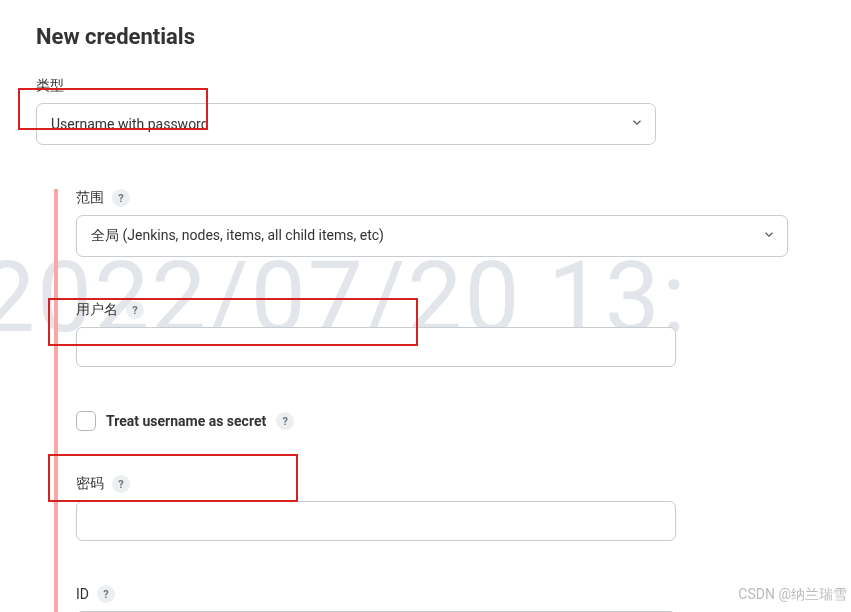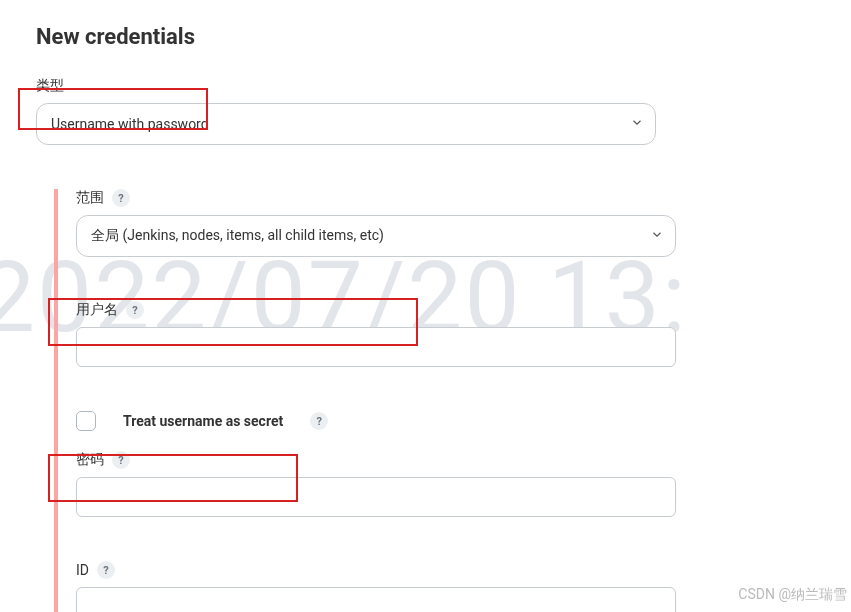--- a/index.html
+++ b/index.html
@@ -65,27 +65,27 @@
       color: #6a737d;
       font-size: 11px;
       font-weight: 700;
       cursor: pointer;
     }
     .select-wrapper {
       position: relative;
       width: 620px;
     }
     .select-wrapper-inner {
-      width: 600px;
+      width: 712px;
     }
     .select-box {
       width: 100%;
       height: 42px;
       border: 1px solid #c7ccd1;
-      border-radius: 12px;
+      border-radius: 7px;
       padding: 0 36px 0 14px;
       font-size: 14px;
       color: #333;
       background: #fff;
       display: flex;
       align-items: center;
       cursor: pointer;
     }
     .chevron-down {
       position: absolute;
@@ -116,22 +116,22 @@
       border: 1px solid #c7ccd1;
       border-radius: 6px;
       padding: 0 12px;
       font-size: 14px;
       color: #333;
       background: #fff;
     }
     .checkbox-row {
       display: flex;
       align-items: center;
-      gap: 27px;
-      margin-bottom: 20px;
+      gap: 10px;
+      margin-bottom: 44px;
     }
     .checkbox {
       width: 20px;
       height: 20px;
       border: 1.5px solid #b0b6bd;
       border-radius: 5px;
       background: #fff;
       cursor: pointer;
     }
     .checkbox-label {

